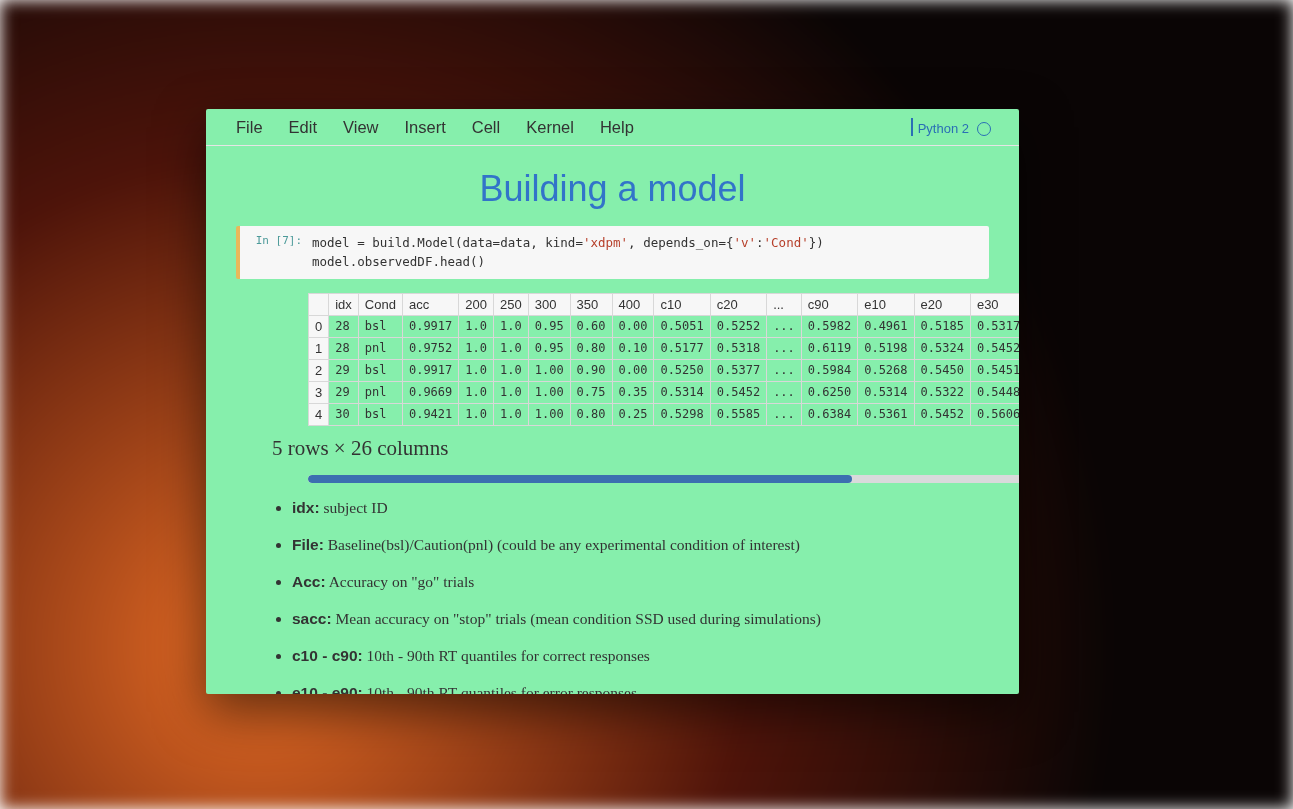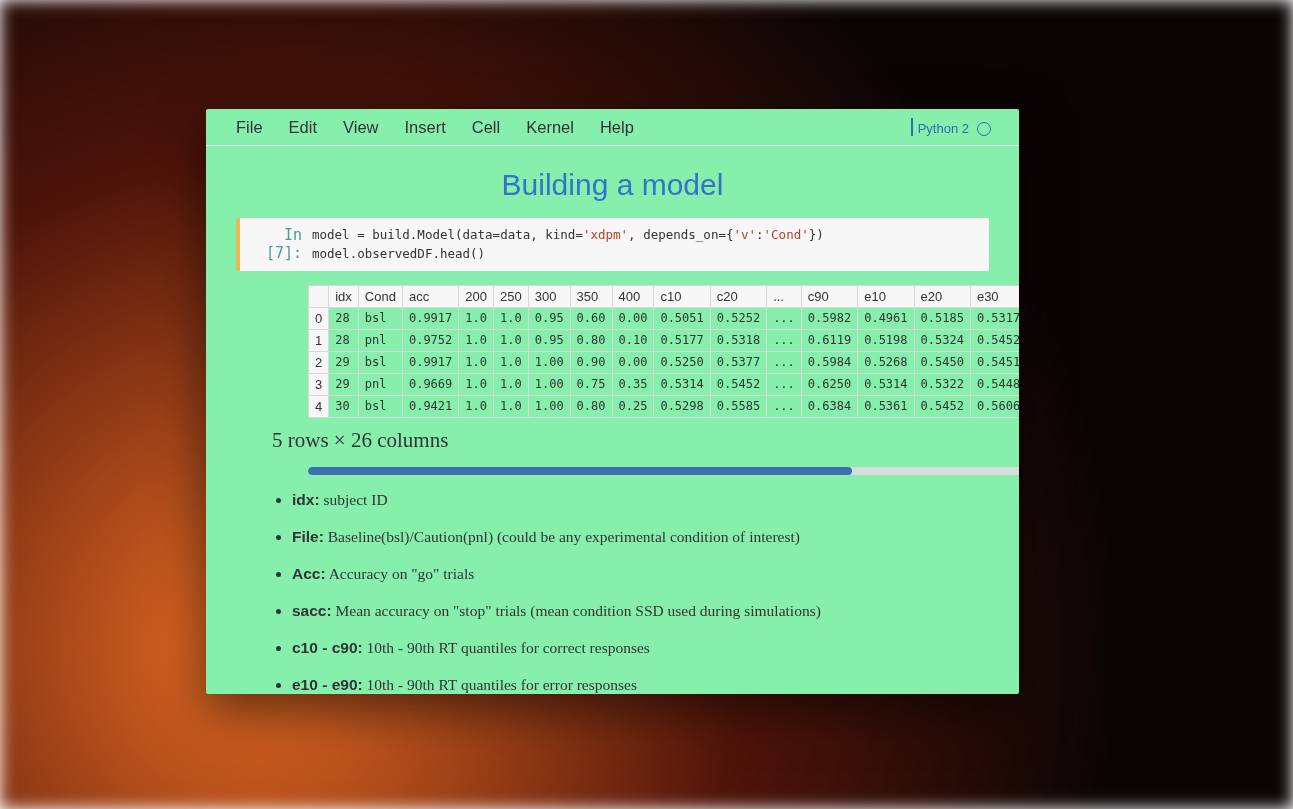--- a/index.html
+++ b/index.html
@@ -25,23 +25,23 @@
     padding:0 28px 0 30px;
     border-bottom:1px solid #e5e5e5;
     font-size:16.5px; color:#333;
   }
   .menubar .menuitem { margin-right:26px; cursor:default; }
   .menubar .spacer { flex:1; }
   .kernel { display:flex; align-items:flex-end; color:#2a6fb5; font-size:13px; }
   .kernel .bar { width:2px; height:18px; background:#2a6fb5; margin-right:5px; }
   .kernel .circ { width:12px; height:12px; border:1.8px solid #2a6fb5; border-radius:50%; margin-left:8px; }
   .content { padding:0 30px 0 30px; }
-  .title { text-align:center; font-size:30px; color:#3274c9; font-weight:400; margin:22px 0 16px; }
+  .title { text-align:center; font-size:36px; color:#3274c9; font-weight:400; margin:22px 0 16px; }
   .cell { display:flex; background:#f7f7f7; border-left:4px solid #e9b85a; padding:7px 6px 7px 0; border-radius:2px; }
-  .prompt { width:62px; flex:0 0 62px; text-align:right; color:#4c9a99; font-family:Menlo,Monaco,Consolas,monospace; font-size:15px; padding-top:1px; }
+  .prompt { width:62px; flex:0 0 62px; text-align:right; color:#4c9a99; font-family:Menlo,Monaco,Consolas,monospace; font-size:11px; padding-top:1px; }
   .code { font-family:Menlo,Monaco,Consolas,monospace; font-size:12.5px; color:#333; line-height:1.55; padding-left:10px; white-space:pre; }
   .code .s { color:#b63f2a; }
   .outwrap { margin-left:72px; margin-top:14px; }
   table.df { border-collapse:collapse; font-family:Menlo,Monaco,Consolas,monospace; font-size:12px; color:#333; }
   table.df th, table.df td { border:1px solid #d8d8d8; padding:3px 6px; text-align:left; font-weight:normal; }
   table.df thead th { background:#f7f7f7; font-family:Liberation Sans, sans-serif; font-size:13px; }
   table.df tbody th { background:#f7f7f7; text-align:right; font-family:"Helvetica Neue",Helvetica,Arial,sans-serif; font-size:13px; }
   .shape { margin:10px 0 0 36px; font-family:Georgia,serif; font-size:21px; color:#333; }
   .scrollbar { margin:14px 0 0 72px; height:8px; width:730px; background:#d9dadb; border-radius:4px; overflow:hidden; }
   .scrollbar .thumb { height:100%; background:#3c6fb0; border-radius:4px; }

